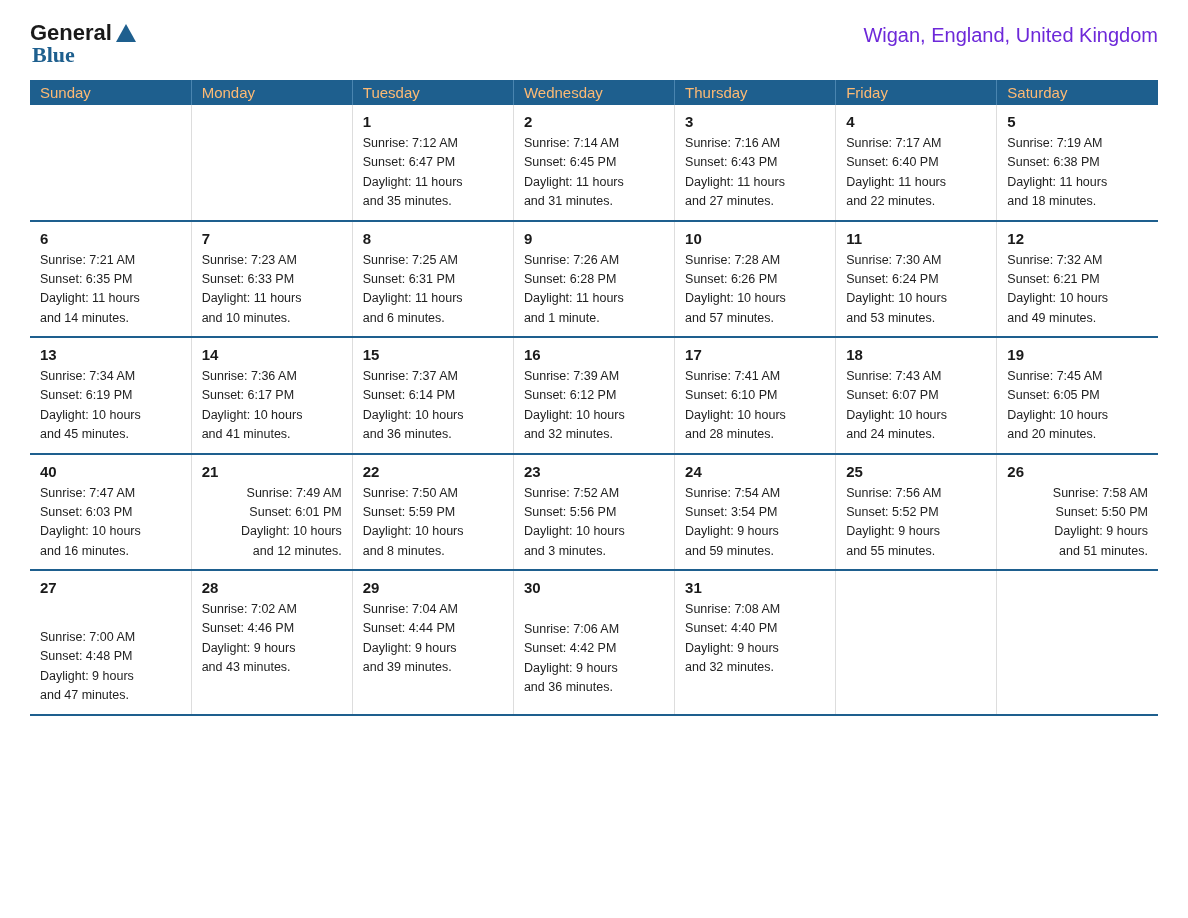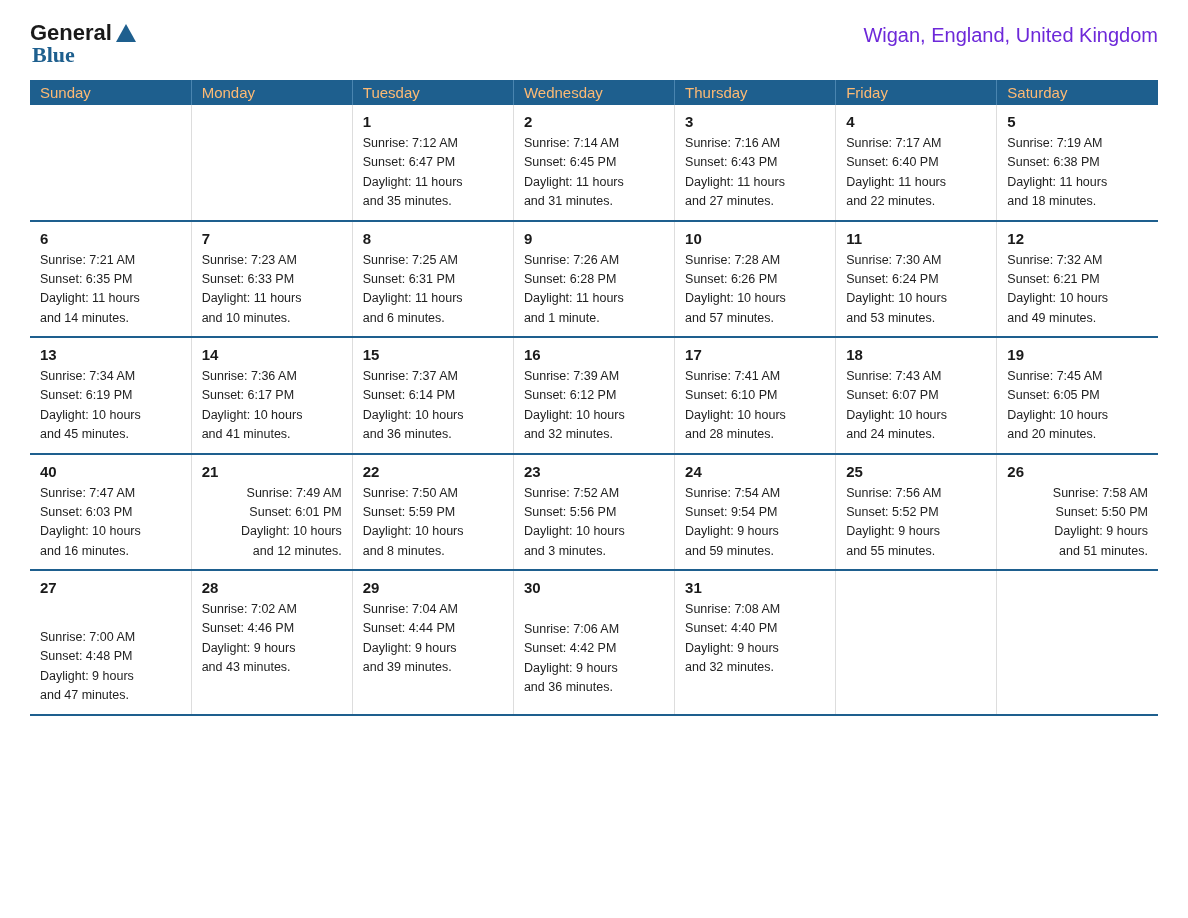--- a/index.html
+++ b/index.html
@@ -300,21 +300,21 @@
         <td>
           <div class="day-num">23</div>
           <div class="day-info" style="white-space: pre-line;">Sunrise: 7:52 AM
 Sunset: 5:56 PM
 Daylight: 10 hours
 and 3 minutes.</div>
         </td>
         <td>
           <div class="day-num">24</div>
           <div class="day-info" style="white-space: pre-line;">Sunrise: 7:54 AM
-Sunset: 9:54 PM
+Sunset: 3:54 PM
 Daylight: 9 hours
 and 59 minutes.</div>
         </td>
         <td>
           <div class="day-num">25</div>
           <div class="day-info" style="white-space: pre-line;">Sunrise: 7:56 AM
 Sunset: 5:52 PM
 Daylight: 9 hours
 and 55 minutes.</div>
         </td>

